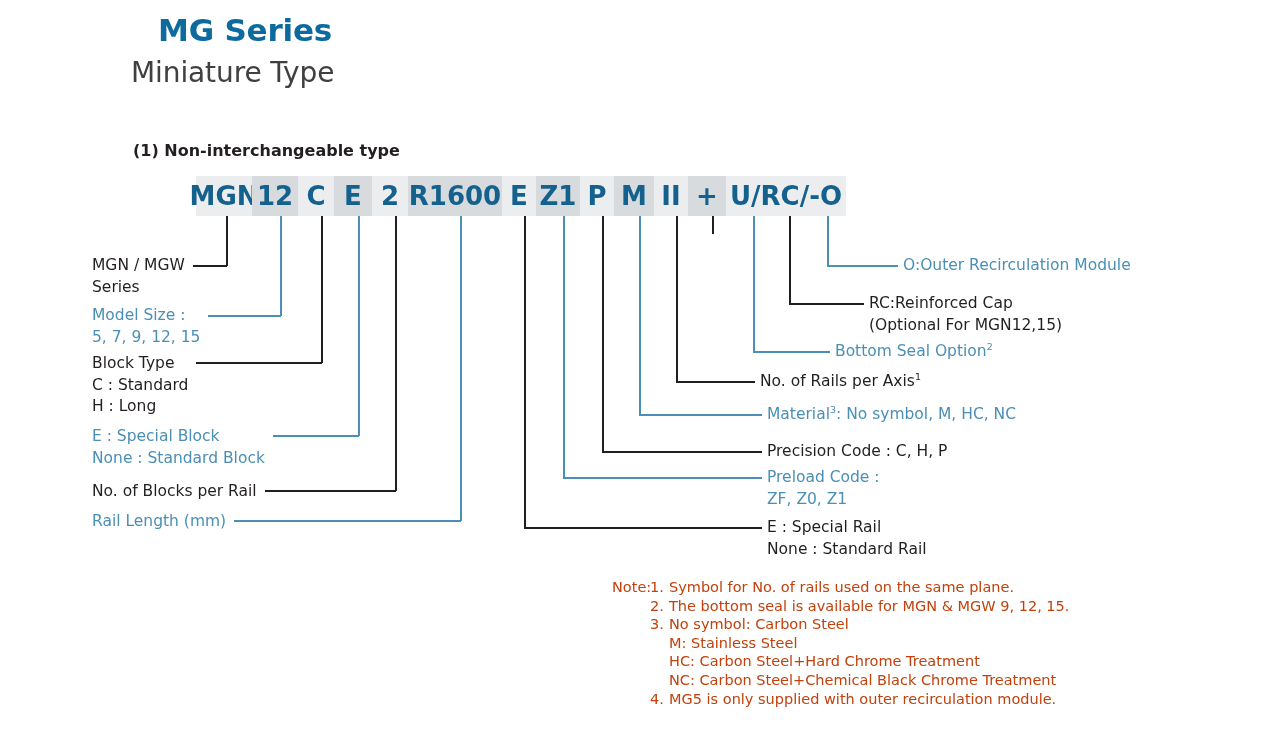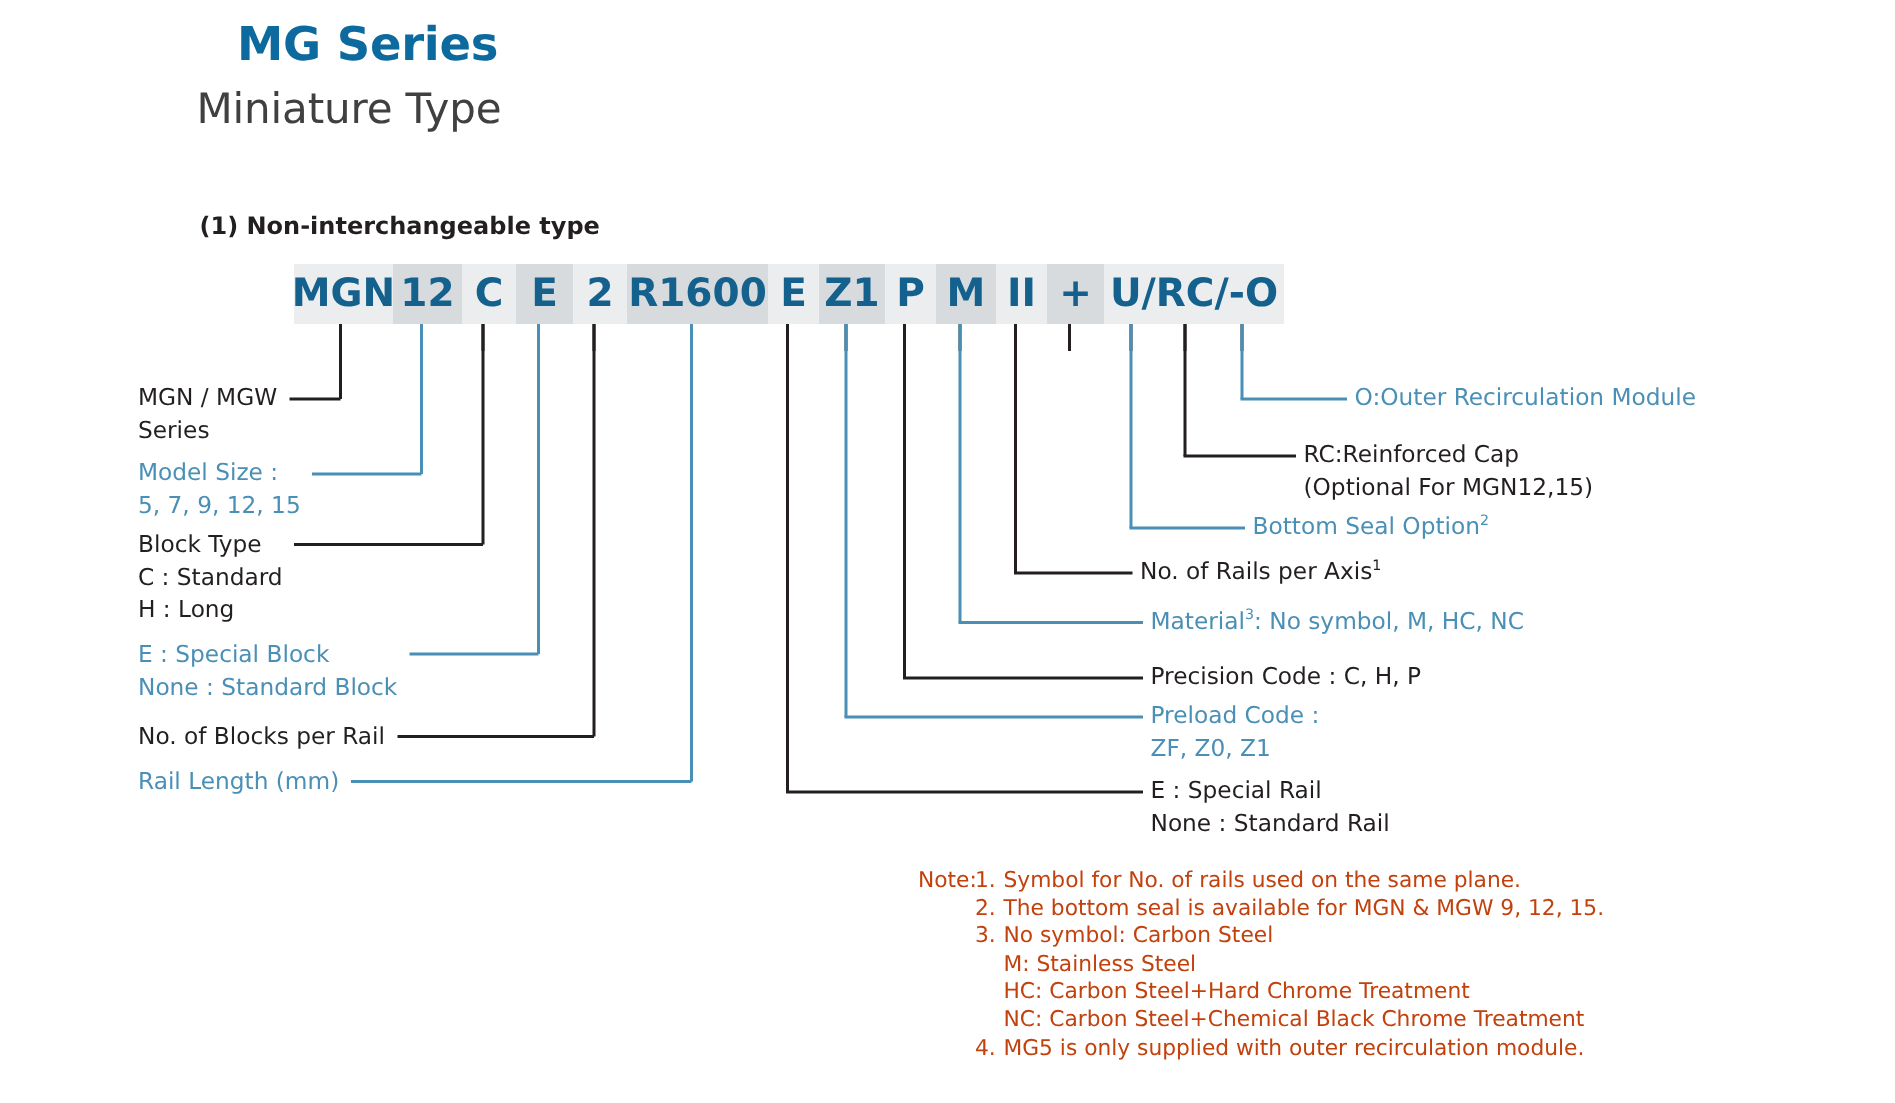--- a/index.html
+++ b/index.html
@@ -100,21 +100,21 @@
   #notes .note-num { width: 19px; flex: none; }
 </style>
 </head>
 <body>
 
 <div class="abs" id="title">MG Series</div>
 <div class="abs" id="subtitle">Miniature Type</div>
 <div class="abs" id="section-heading">(1) Non-interchangeable type</div>
 
 <div class="abs" id="code-row">
-    <div class="code-cell" style="width: 66px;">MGN</div>
+    <div class="code-cell" style="width: 56px;">MGN</div>
     <div class="code-cell alt" style="width: 46px;">12</div>
     <div class="code-cell" style="width: 36px;">C</div>
     <div class="code-cell alt" style="width: 38px;">E</div>
     <div class="code-cell" style="width: 36px;">2</div>
     <div class="code-cell alt" style="width: 94px;">R1600</div>
     <div class="code-cell" style="width: 34px;">E</div>
     <div class="code-cell alt" style="width: 44px;">Z1</div>
     <div class="code-cell" style="width: 34px;">P</div>
     <div class="code-cell alt" style="width: 40px;">M</div>
     <div class="code-cell" style="width: 34px;">II</div>

